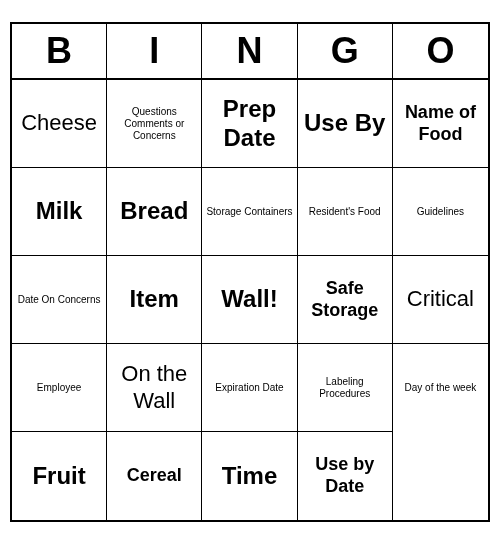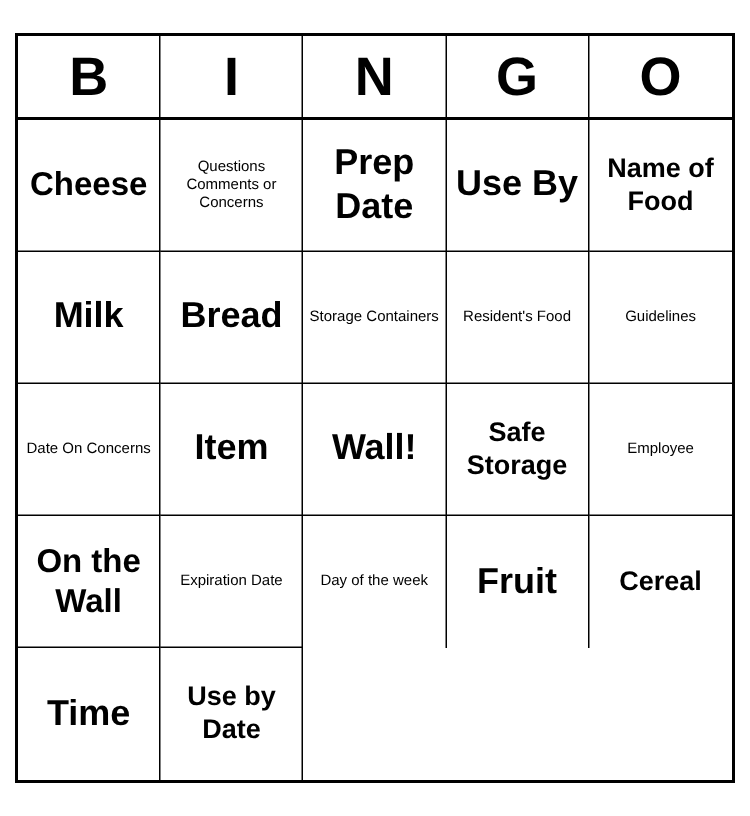--- a/index.html
+++ b/index.html
@@ -50,21 +50,21 @@
       border-right: none;
     }
     .bingo-cell:nth-last-child(-n+5) {
       border-bottom: none;
     }
     .bingo-cell .cell-text {
       font-size: 10px;
     }
     .bingo-cell .cell-text.large {
       font-size: 22px;
-      font-weight: bold;
+      font-weight: normal;
     }
     .bingo-cell .cell-text.xlarge {
       font-size: 24px;
       font-weight: bold;
     }
     .bingo-cell .cell-text.medium {
       font-size: 18px;
       font-weight: bold;
     }
   </style>
@@ -116,27 +116,33 @@
       <div class="bingo-cell">
         <span class="cell-text xlarge">Item</span>
       </div>
       <div class="bingo-cell">
         <span class="cell-text xlarge">Wall!</span>
       </div>
       <div class="bingo-cell">
         <span class="cell-text medium">Safe Storage</span>
       </div>
       <div class="bingo-cell">
+        <span class="cell-text large">Critical</span>
+      </div>
+      <div class="bingo-cell">
         <span class="cell-text">Employee</span>
       </div>
       <div class="bingo-cell">
         <span class="cell-text large">On the Wall</span>
       </div>
       <div class="bingo-cell">
         <span class="cell-text">Expiration Date</span>
+      </div>
+      <div class="bingo-cell">
+        <span class="cell-text">Labeling Procedures</span>
       </div>
       <div class="bingo-cell">
         <span class="cell-text">Day of the week</span>
       </div>
       <div class="bingo-cell">
         <span class="cell-text xlarge">Fruit</span>
       </div>
       <div class="bingo-cell">
         <span class="cell-text medium">Cereal</span>
       </div>

